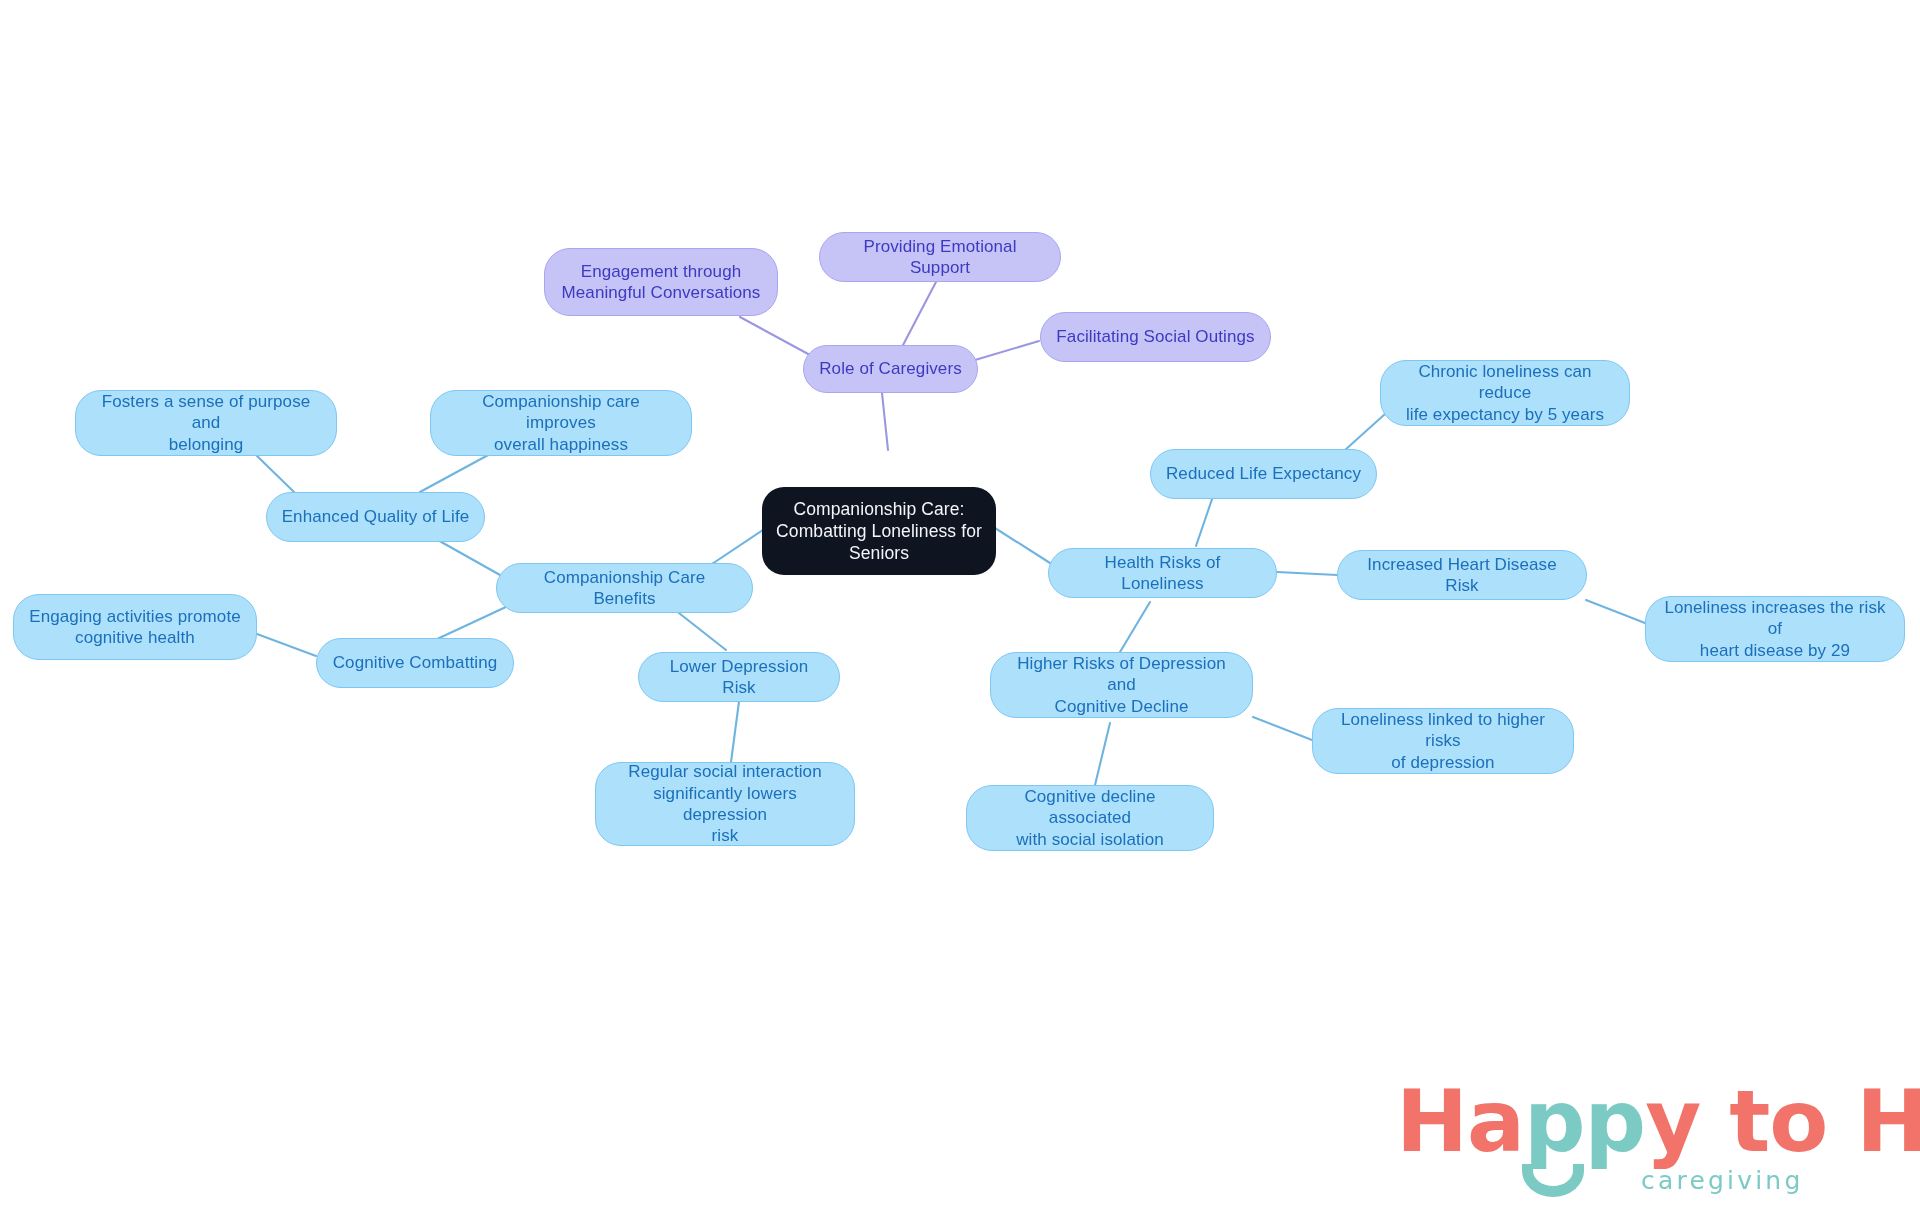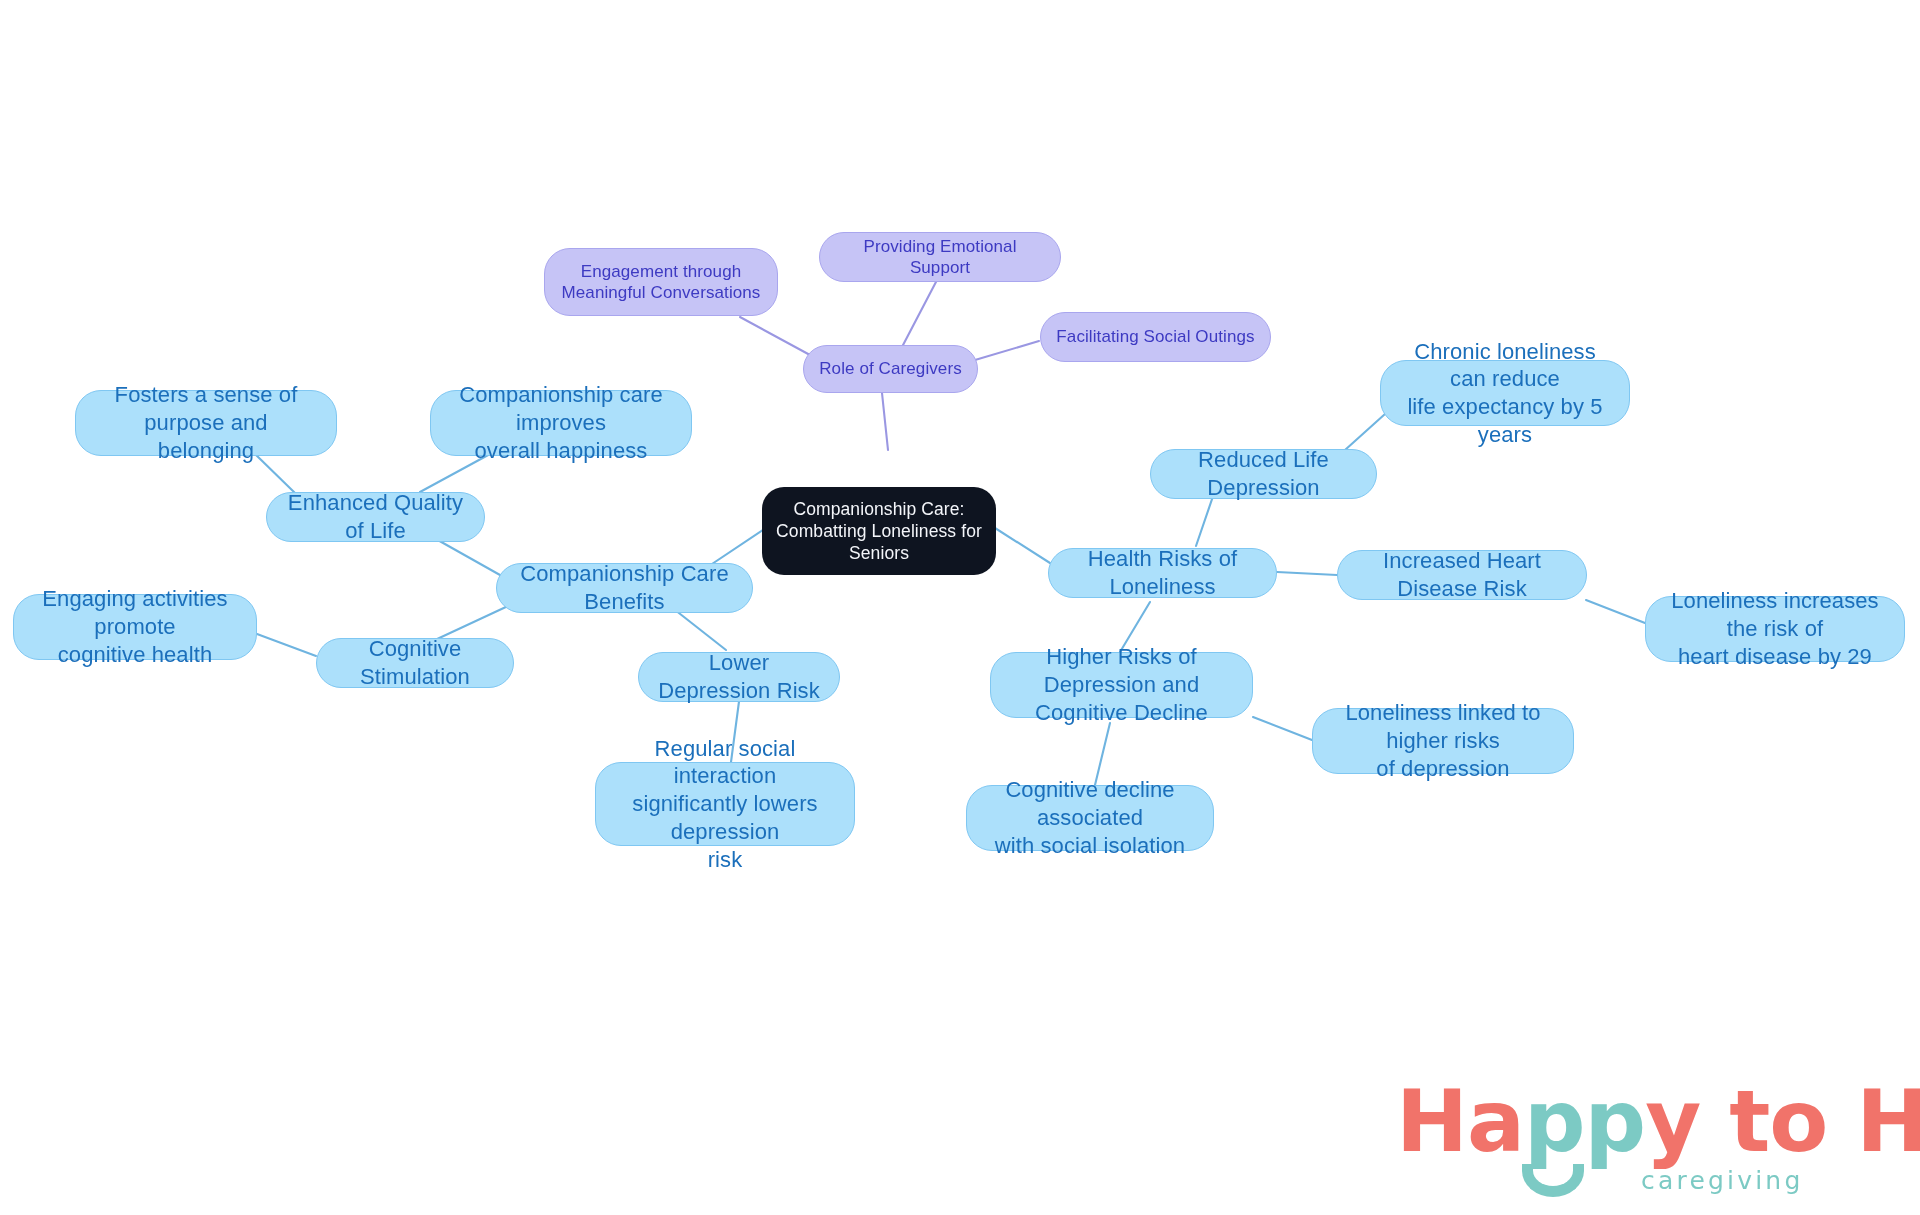--- a/index.html
+++ b/index.html
@@ -51,21 +51,21 @@
     border-radius: 22px;
     font-size: 17.5px;
     border: none;
     margin-top: 37px;
   }
 
   .node.blue {
     background: #ace0fb;
     border: 1.4px solid #7fc7f2;
     color: #1b6fbb;
-    font-size: 22px;
+    font-size: 17px;
   }
 
   .node.purple {
     background: #c6c4f6;
     border: 1.4px solid #a9a6ee;
     color: #3d3ac2;
     font-size: 17px;
   }
 
   
@@ -189,21 +189,21 @@
     <span>Fosters a sense of purpose and
 belonging</span>
   </div>
 
   <div class="node blue" style="left:430px; top:390px; width:262px; height:66px;">
     <span>Companionship care improves
 overall happiness</span>
   </div>
 
   <div class="node blue" style="left:316px; top:638px; width:198px; height:50px;">
-    <span>Cognitive Stimulation</span>
+    <span>Cognitive Combatting</span>
   </div>
 
   <div class="node blue" style="left:13px; top:594px; width:244px; height:66px;">
     <span>Engaging activities promote
 cognitive health</span>
   </div>
 
   <div class="node blue" style="left:638px; top:652px; width:202px; height:50px;">
     <span>Lower Depression Risk</span>
   </div>
@@ -212,21 +212,21 @@
     <span>Regular social interaction
 significantly lowers depression
 risk</span>
   </div>
 
   <div class="node blue" style="left:1048px; top:548px; width:229px; height:50px;">
     <span>Health Risks of Loneliness</span>
   </div>
 
   <div class="node blue" style="left:1150px; top:449px; width:227px; height:50px;">
-    <span>Reduced Life Depression</span>
+    <span>Reduced Life Expectancy</span>
   </div>
 
   <div class="node blue" style="left:1380px; top:360px; width:250px; height:66px;">
     <span>Chronic loneliness can reduce
 life expectancy by 5 years</span>
   </div>
 
   <div class="node blue" style="left:1337px; top:550px; width:250px; height:50px;">
     <span>Increased Heart Disease Risk</span>
   </div>

